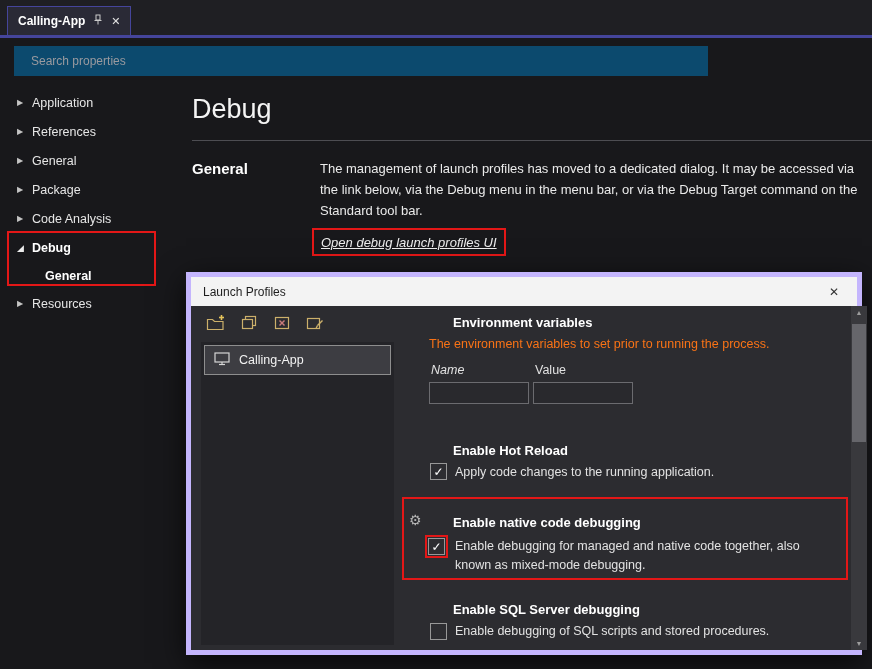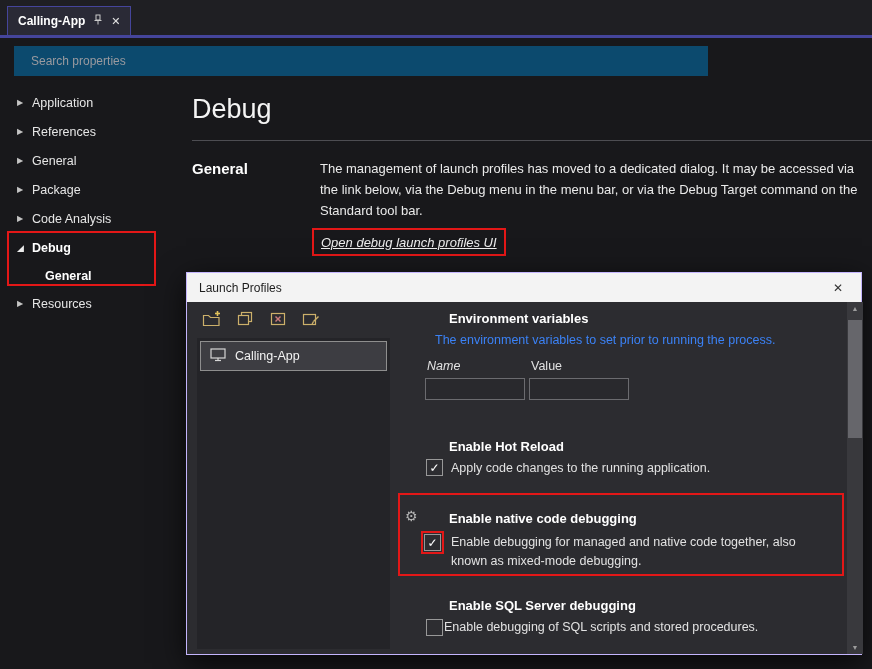--- a/index.html
+++ b/index.html
@@ -38,59 +38,59 @@
   .page-title{position:absolute;left:192px;top:94px;font-size:27px;color:#f4f4f4;font-weight:normal;}
   .divider{position:absolute;left:192px;top:140px;width:680px;height:1px;background:#4d4d52;}
   .section-heading{position:absolute;left:192px;top:160px;font-size:15px;font-weight:bold;color:#ffffff;}
   .main-desc{position:absolute;left:320px;top:158px;width:550px;font-size:13px;
     line-height:21px;color:#eaeaea;}
   .link-wrap{position:absolute;left:312px;top:228px;border:2px solid #e31717;padding:3px 7px;}
   .profiles-link{color:#ededed;font-size:13px;text-decoration:underline;cursor:pointer;font-style:italic;}
 
   
   .dialog{position:absolute;left:186px;top:272px;width:676px;height:383px;box-sizing:border-box;
-    background:#2c2c30;border:1px solid #c4b5fd;box-shadow:0 8px 28px rgba(0,0,0,.7);}
+    background:#2c2c30;border:5px solid #c4b5fd;box-shadow:0 8px 28px rgba(0,0,0,.7);}
   .dlg-title{height:29px;background:#f3f3f3;display:flex;align-items:center;
     padding:0 12px;color:#1d1d1d;font-size:12px;}
   .dlg-close{margin-left:auto;color:#333333;font-size:12px;padding:2px 6px;cursor:default;}
   .dlg-body{position:absolute;left:0;top:29px;right:0;bottom:0;}
 
   .toolbar{position:absolute;left:14px;top:7px;display:flex;gap:11px;}
   .tb-btn{width:22px;height:20px;display:flex;align-items:center;justify-content:center;}
 
   .profile-list{position:absolute;left:10px;top:36px;width:193px;bottom:5px;background:#242428;}
   .profile-item{margin:3px;height:30px;box-sizing:border-box;background:#3d3d42;
     border:1px solid #8e8e8e;display:flex;align-items:center;gap:9px;padding:0 9px;
     color:#f2f2f2;font-size:12.5px;}
 
   .rp-h{position:absolute;font-size:13px;font-weight:bold;color:#ffffff;padding-left:24px;}
   .rp-t{position:absolute;font-size:12.5px;color:#e2e2e2;}
   #env-h{left:238px;top:9px;}
-  #env-d{left:248px;top:31px;color:#3b82f6;}
+  #env-d{left:238px;top:31px;color:#f97316;}
   #name-l{left:240px;top:57px;font-style:italic;}
   #value-l{left:344px;top:57px;text-align:center;}
   .env-input{position:absolute;width:100px;height:22px;box-sizing:border-box;
     background:#29292d;border:1px solid #6b6b6f;color:#eeeeee;font-size:12px;
     padding:0 5px;outline:none;font-family:inherit;}
   #name-i{left:238px;top:76px;}
   #value-i{left:342px;top:76px;}
   #hot-h{left:238px;top:137px;}
   .cb{width:17px;height:17px;box-sizing:border-box;background:#2d2d31;border:1px solid #989898;
     display:flex;align-items:center;justify-content:center;color:#ffffff;font-size:12px;line-height:1;}
   .cb-abs{position:absolute;}
   #hot-cb{left:239px;top:157px;}
   #hot-l{left:264px;top:159px;}
   #hl-native{left:211px;top:191px;width:446px;height:83px;}
   #gear-ic{position:absolute;left:218px;top:206px;color:#b4b4b4;font-size:14px;}
   #native-h{left:238px;top:209px;}
   .cb-hl{position:absolute;left:234px;top:229px;border:2px solid #e31717;padding:1px;line-height:0;}
   #native-l{left:264px;top:231px;width:382px;line-height:19px;}
   #sql-h{left:238px;top:296px;text-align:center;}
   #sql-cb{left:239px;top:317px;}
-  #sql-l{left:257px;top:318px;}
+  #sql-l{left:264px;top:318px;}
 
   
   .sb{position:absolute;left:660px;top:0;bottom:0;width:16px;background:#39393d;}
   .sb-arrow{position:absolute;left:0;width:16px;text-align:center;font-size:7px;color:#9c9c9c;}
   .sb-up{top:3px;}
   .sb-down{bottom:3px;}
   .sb-thumb{position:absolute;left:1px;top:18px;width:14px;height:118px;background:#66666b;}
 </style>
 </head>
 <body>

